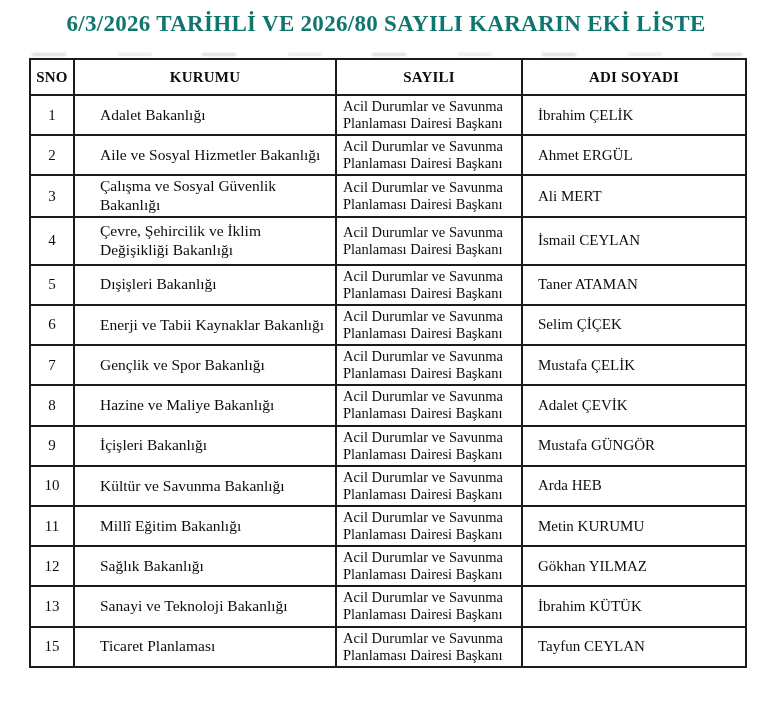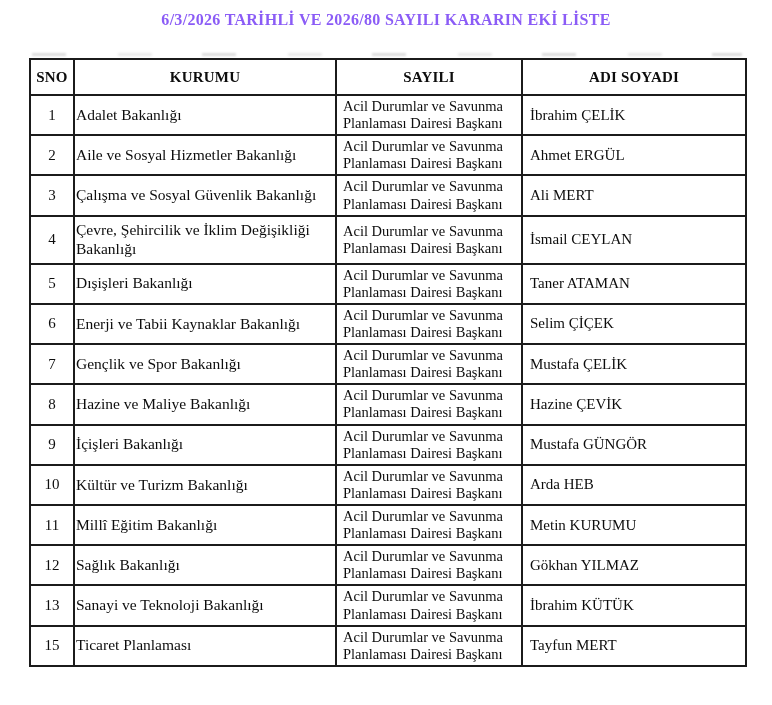--- a/index.html
+++ b/index.html
@@ -20,24 +20,24 @@
     height: 705px;
     background: #ffffff;
   }
   .doc-title {
     position: absolute;
     top: 11px;
     left: 0;
     width: 100%;
     margin: 0;
     text-align: center;
-    font-size: 16px;
+    font-size: 23px;
     font-weight: bold;
     letter-spacing: 0.3px;
-    color: #8b5cf6;
+    color: #0f766e;
   }
   
   .scan-smudge {
     position: absolute;
     top: 53px;
     left: 32px;
     width: 710px;
     height: 3px;
     background: repeating-linear-gradient(90deg,
       rgba(60,60,60,0.18) 0 34px, transparent 34px 86px,
@@ -76,36 +76,36 @@
   }
   .c-sno {
     text-align: center;
     vertical-align: middle;
     font-size: 15px;
   }
   .c-kurumu {
     text-align: left;
     vertical-align: middle;
     font-size: 15.5px;
-    padding: 1px 6px 1px 1px;
+    padding: 1px 6px 1px 25px;
     line-height: 1.2;
     border-radius: 15px;
   }
   .c-unvani {
     text-align: left;
     vertical-align: middle;
     font-size: 14.5px;
     padding: 2px 3px 2px 6px;
     line-height: 1.18;
   }
   .c-adi {
     text-align: left;
     vertical-align: middle;
     font-size: 15px;
-    padding: 1px 4px 1px 7px;
+    padding: 1px 4px 1px 15px;
   }
 </style>
 </head>
 <body>
 
 <div class="page">
   <h1 class="doc-title">6/3/2026 TARİHLİ VE 2026/80 SAYILI KARARIN EKİ LİSTE</h1>
   <div class="scan-smudge"></div>
 
   <table class="list-table">
@@ -163,31 +163,31 @@
       <tr>
         <td class="c-sno">7</td>
         <td class="c-kurumu">Gençlik ve Spor Bakanlığı</td>
         <td class="c-unvani">Acil Durumlar ve Savunma Planlaması Dairesi Başkanı</td>
         <td class="c-adi">Mustafa ÇELİK</td>
       </tr>
       <tr>
         <td class="c-sno">8</td>
         <td class="c-kurumu">Hazine ve Maliye Bakanlığı</td>
         <td class="c-unvani">Acil Durumlar ve Savunma Planlaması Dairesi Başkanı</td>
-        <td class="c-adi">Hazine ÇEVİK</td>
+        <td class="c-adi">Adalet ÇEVİK</td>
       </tr>
       <tr>
         <td class="c-sno">9</td>
         <td class="c-kurumu">İçişleri Bakanlığı</td>
         <td class="c-unvani">Acil Durumlar ve Savunma Planlaması Dairesi Başkanı</td>
         <td class="c-adi">Mustafa GÜNGÖR</td>
       </tr>
       <tr>
         <td class="c-sno">10</td>
-        <td class="c-kurumu">Kültür ve Turizm Bakanlığı</td>
+        <td class="c-kurumu">Kültür ve Savunma Bakanlığı</td>
         <td class="c-unvani">Acil Durumlar ve Savunma Planlaması Dairesi Başkanı</td>
         <td class="c-adi">Arda HEB</td>
       </tr>
       <tr>
         <td class="c-sno">11</td>
         <td class="c-kurumu">Millî Eğitim Bakanlığı</td>
         <td class="c-unvani">Acil Durumlar ve Savunma Planlaması Dairesi Başkanı</td>
         <td class="c-adi">Metin KURUMU</td>
       </tr>
       <tr>
@@ -199,18 +199,18 @@
       <tr>
         <td class="c-sno">13</td>
         <td class="c-kurumu">Sanayi ve Teknoloji Bakanlığı</td>
         <td class="c-unvani">Acil Durumlar ve Savunma Planlaması Dairesi Başkanı</td>
         <td class="c-adi">İbrahim KÜTÜK</td>
       </tr>
       <tr>
         <td class="c-sno">15</td>
         <td class="c-kurumu">Ticaret Planlaması</td>
         <td class="c-unvani">Acil Durumlar ve Savunma Planlaması Dairesi Başkanı</td>
-        <td class="c-adi">Tayfun MERT</td>
+        <td class="c-adi">Tayfun CEYLAN</td>
       </tr>
 
     </tbody>
   </table>
 </div>
 
 </body></html>

